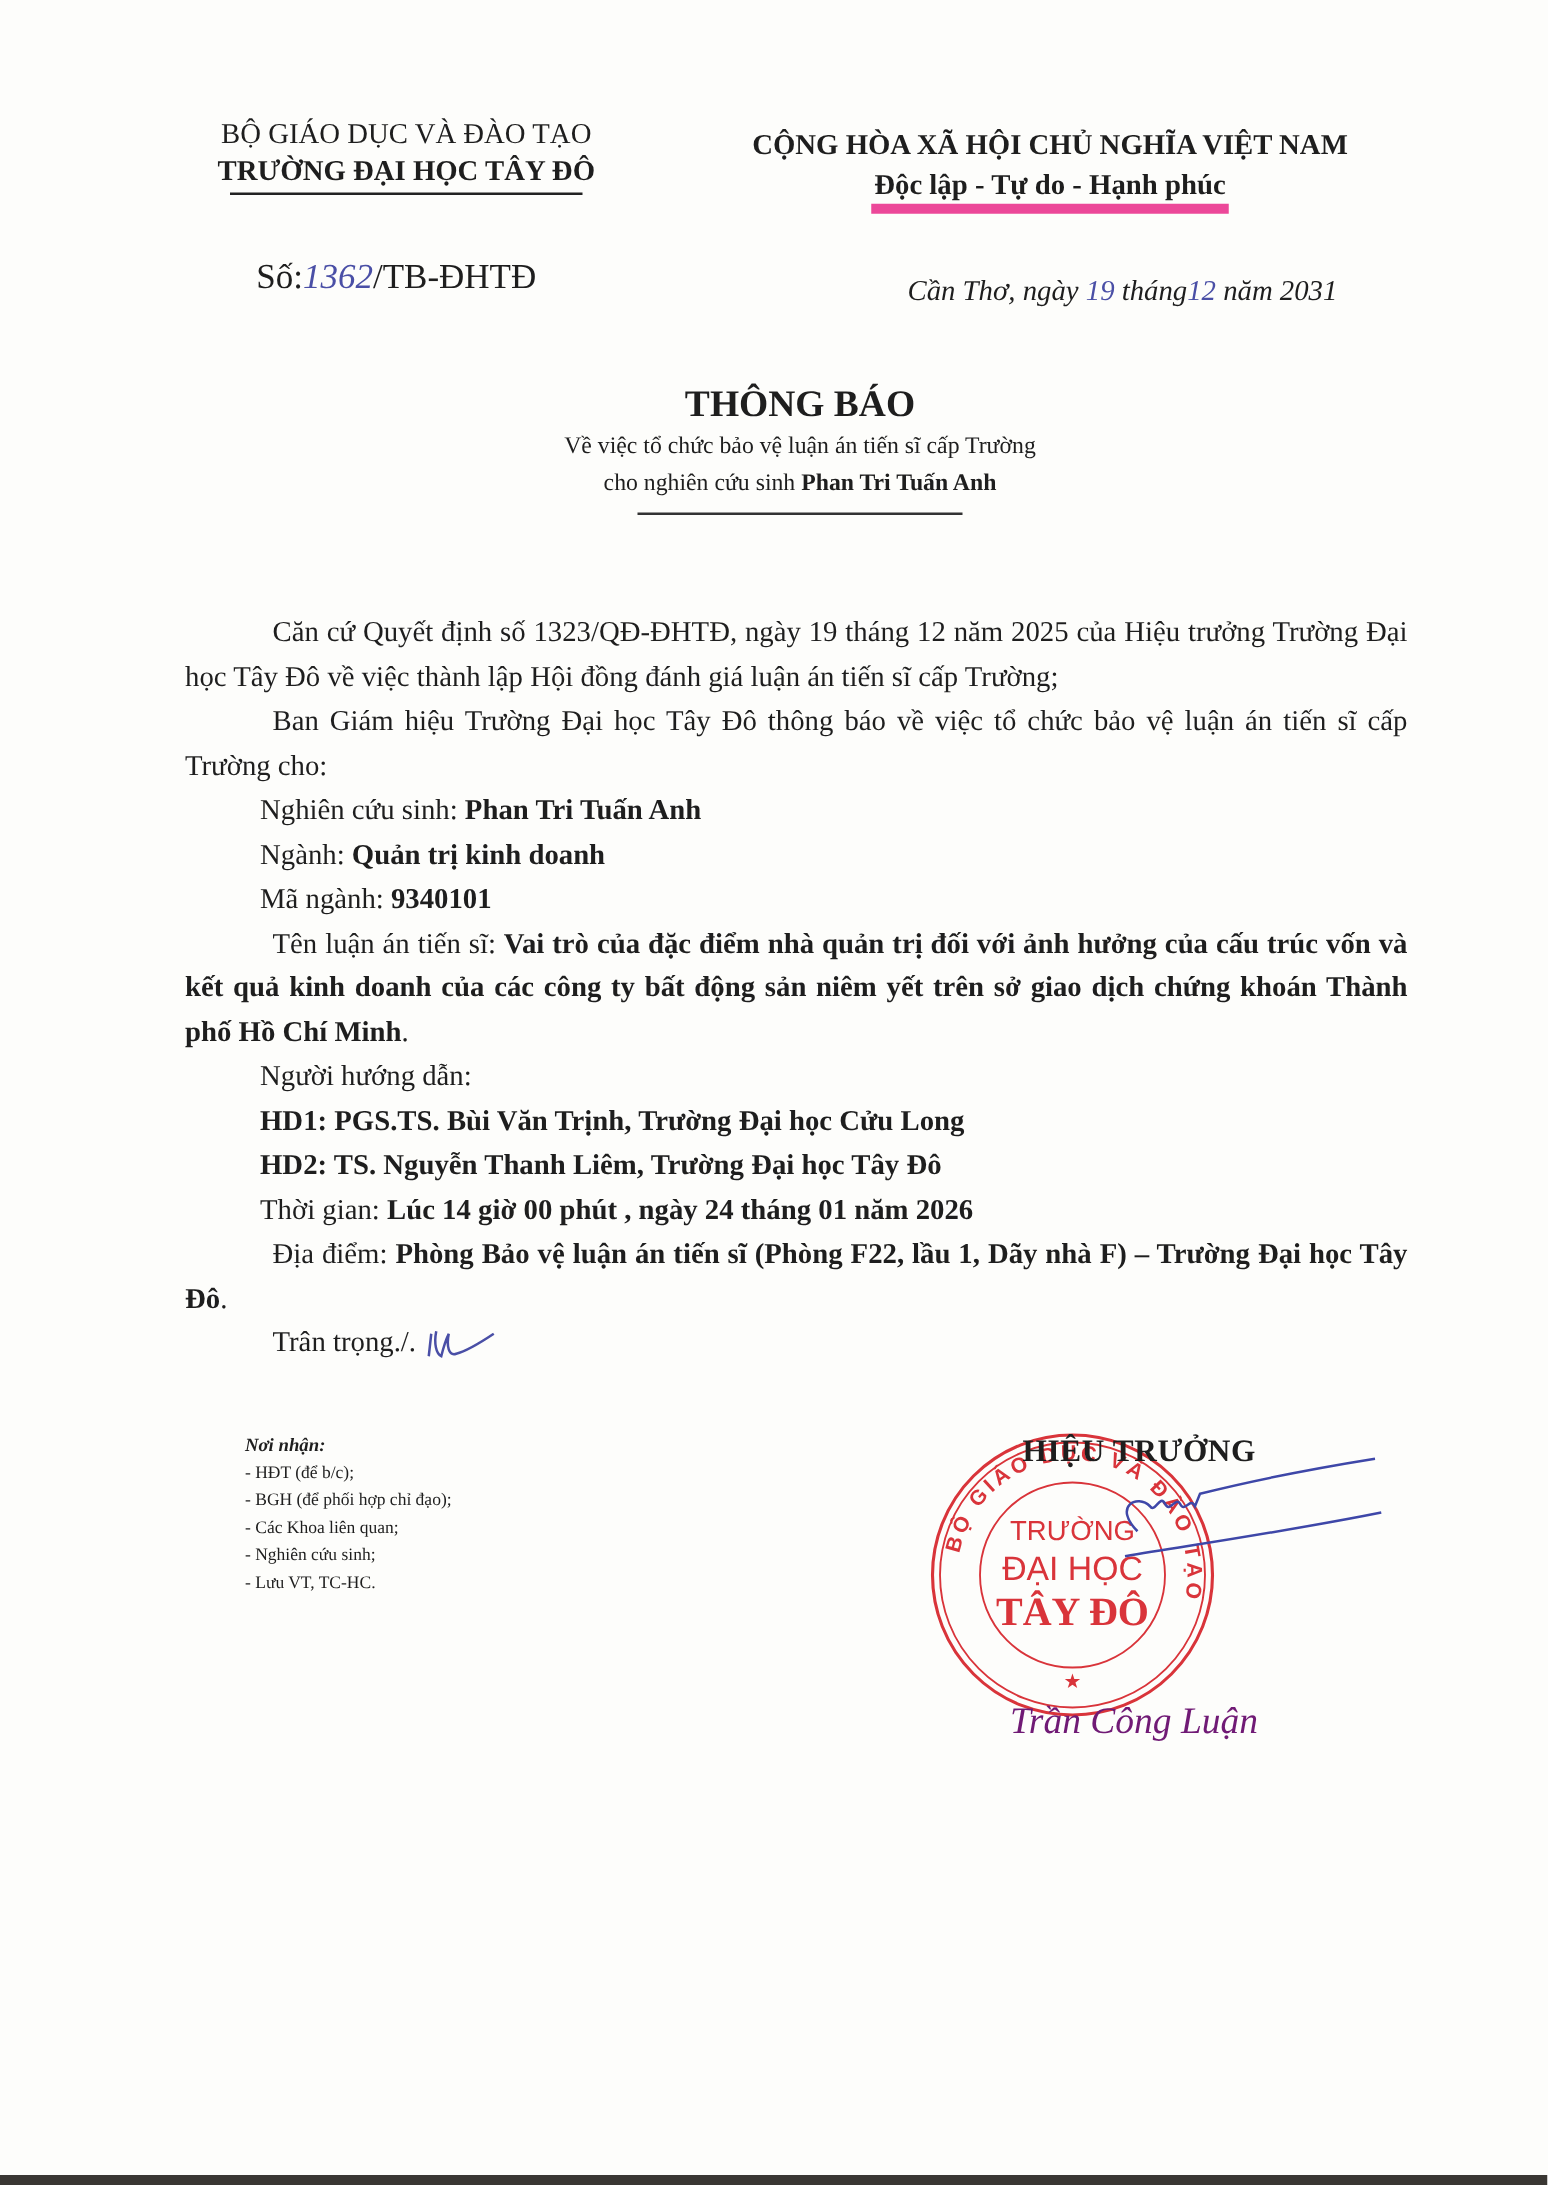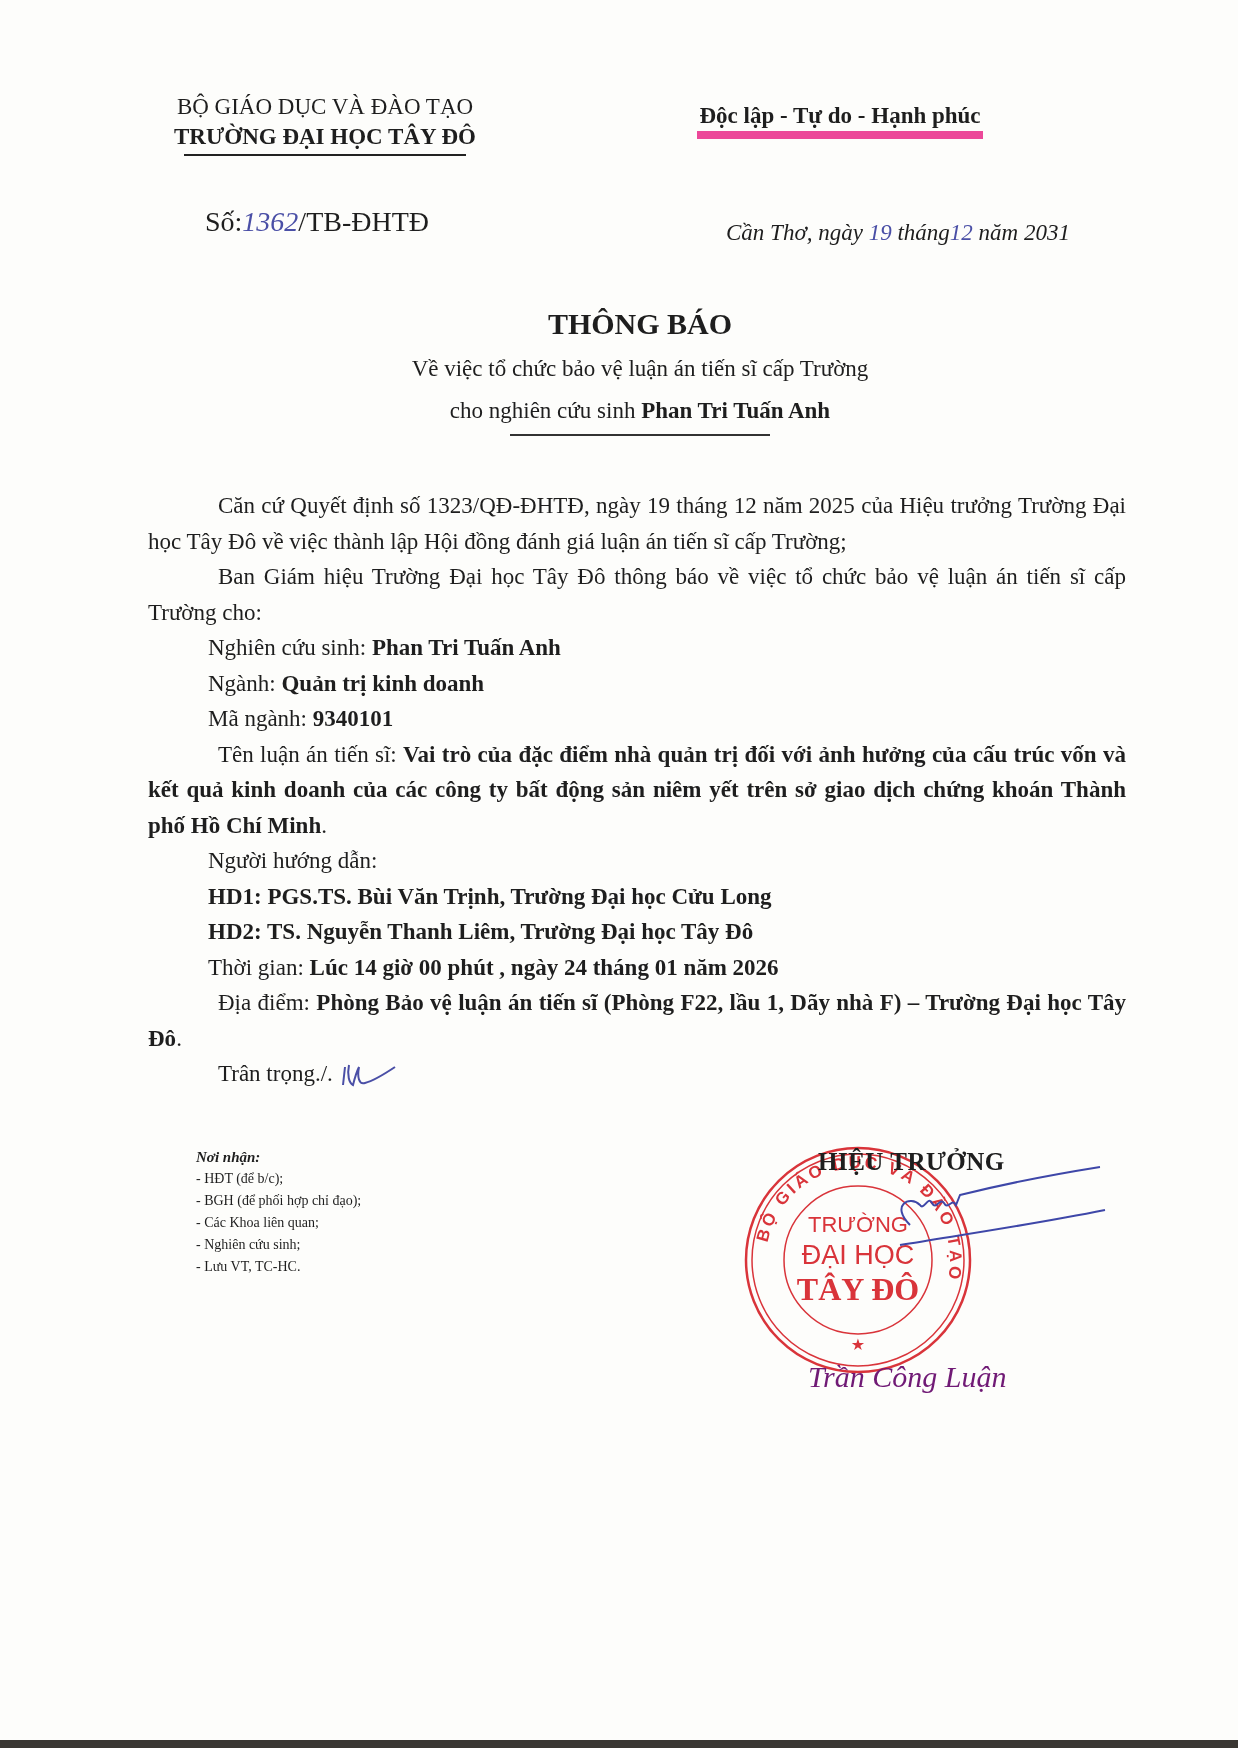--- a/index.html
+++ b/index.html
@@ -13,21 +13,21 @@
   .ink { color:#4a4fa6; font-family:"Liberation Serif", serif; font-style:italic; }
   .hdr-left { left:150px; top:92px; width:350px; text-align:center; font-size:23px; line-height:30px; }
   .hdr-left .l2 { font-weight:bold; font-size:23px; }
   .hdr-left .rule { width:282px; height:2px; background:#222; margin:2px auto 0; }
   .hdr-right { left:560px; top:100px; width:560px; text-align:center; font-size:23px; line-height:32px; font-weight:bold; }
   .hdr-right .l2 { display:inline-block; border-bottom:8px solid #ec4899; line-height:30px; padding:0 2px; }
   .so { left:205px; top:206px; font-size:28px; }
   .date { left:726px; top:220px; font-size:23px; font-style:italic; }
   .title-block { left:330px; top:306px; width:620px; text-align:center; }
   .title-block .t1 { font-size:30px; font-weight:bold; line-height:36px; }
-  .title-block .t2 { font-size:23px; line-height:30px;margin-top:12px; }
+  .title-block .t2 { font-size:19px; line-height:30px; }
   .title-block .rule { width:260px; height:2px; background:#333; margin:8px auto 0; }
   .body { left:148px; top:488px; width:978px; font-size:23px; line-height:35.5px; }
   .body p { margin:0; text-align:justify; }
   .body .ind { text-indent:70px; }
   .body .ind2 { padding-left:60px; }
   .recipients { left:196px; top:1146px; font-size:14px; line-height:22px; }
   .recipients .head { font-style:italic; font-weight:bold; font-size:15px; }
   .signer-title { left:818px; top:1148px; font-size:25px; font-weight:bold; letter-spacing:0.5px; }
   .stamp { left:738px; top:1140px; width:240px; height:240px; }
   .signer-name { left:808px; top:1360px; font-size:30px; color:#701a75; font-style:italic; font-family:"Liberation Serif", serif; }
@@ -36,20 +36,21 @@
 </head>
 <body>
 
 <div class="abs hdr-left">
   <div>BỘ GIÁO DỤC VÀ ĐÀO TẠO</div>
   <div class="l2">TRƯỜNG ĐẠI HỌC TÂY ĐÔ</div>
   <div class="rule"></div>
 </div>
 
 <div class="abs hdr-right">
+  <div>CỘNG HÒA XÃ HỘI CHỦ NGHĨA VIỆT NAM</div>
   <span class="l2">Độc lập - Tự do - Hạnh phúc</span>
 </div>
 
 <div class="abs so">
   <span>Số:</span><span class="ink">1362</span><span>/TB-ĐHTĐ</span>
 </div>
 
 <div class="abs date">
   <span>Cần Thơ, ngày</span>
   <span class="ink">19</span>

